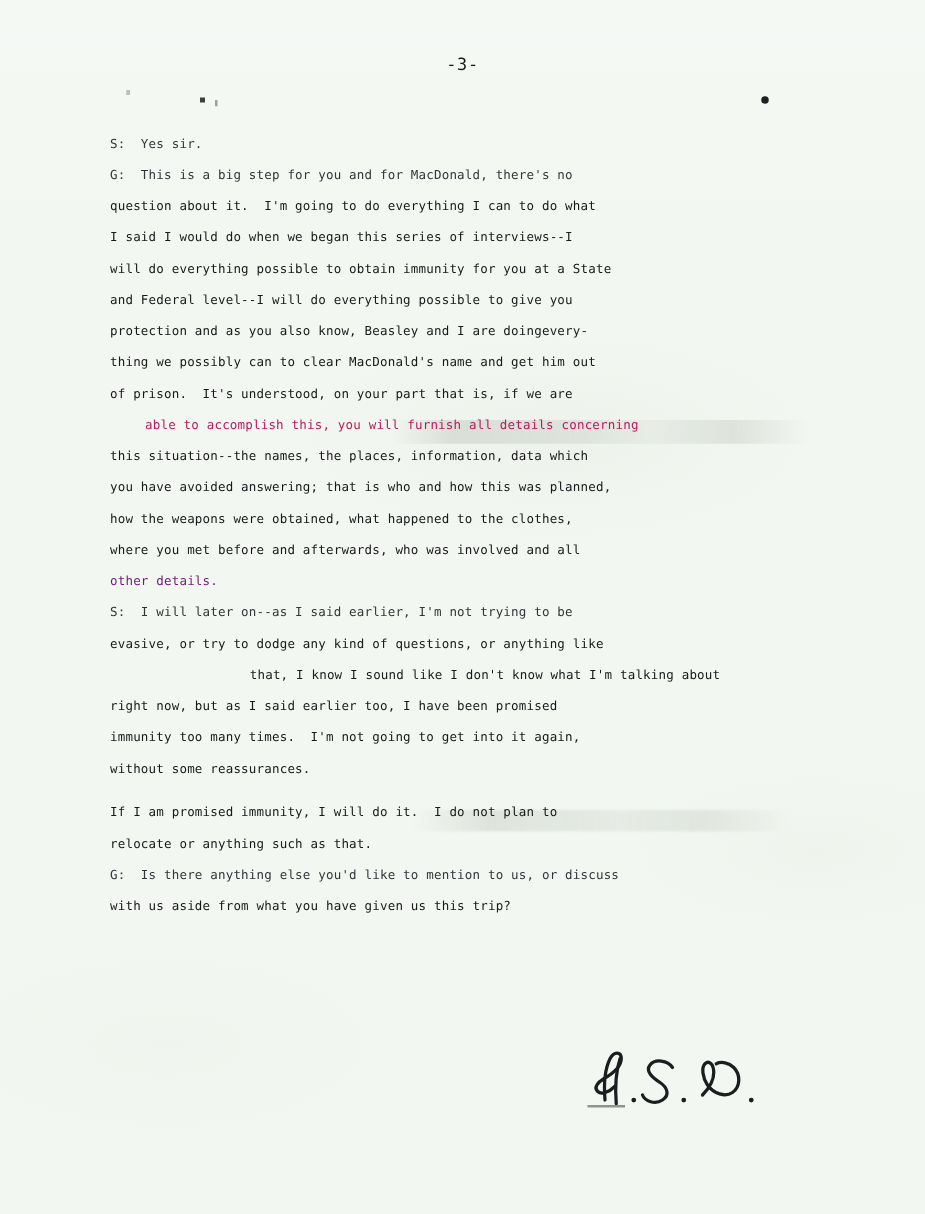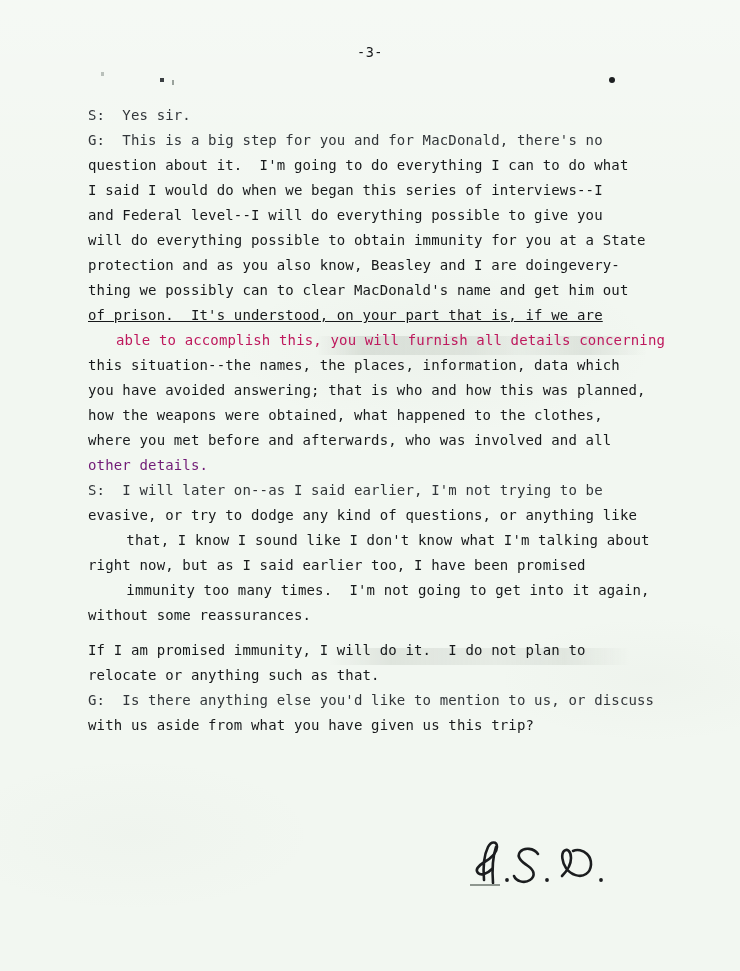--- a/index.html
+++ b/index.html
@@ -108,21 +108,21 @@
   }
 
   
   #body-text {
     position: absolute;
     left: 88px;
     top: 103px;
     width: 600px;
   }
   .line {
-    font-size: 14px;
+    font-size: 10px;
     line-height: 25px;
     height: 25px;
     white-space: pre;
     color: #17191b;
     letter-spacing: 0.15px;
   }
   
   .line.gap-before {
     margin-top: 10px;
   }
@@ -167,36 +167,36 @@
   <span class="speck" id="speck-right-dot"></span>
 
   <div id="stain-band"></div>
   <div id="stain-band-2"></div>
 
   <div id="body-text">
       <div class="line faint">S:  Yes sir.</div>
       <div class="line faint">G:  This is a big step for you and for MacDonald, there's no</div>
       <div class="line" style="color: rgb(23, 25, 27);">question about it.  I'm going to do everything I can to do what</div>
       <div class="line" style="color: rgb(23, 25, 27);">I said I would do when we began this series of interviews--I</div>
+      <div class="line" style="color: rgb(23, 25, 27);">will do everything possible to obtain immunity for you at a State</div>
       <div class="line" style="color: rgb(23, 25, 27);">and Federal level--I will do everything possible to give you</div>
-      <div class="line" style="color: rgb(23, 25, 27);">will do everything possible to obtain immunity for you at a State</div>
       <div class="line" style="color: rgb(23, 25, 27);">protection and as you also know, Beasley and I are doingevery-</div>
       <div class="line" style="color: rgb(23, 25, 27);">thing we possibly can to clear MacDonald's name and get him out</div>
-      <div class="line" style="color: rgb(23, 25, 27); text-decoration: underline;">of prison.  It's understood, on your part that is, if we are</div>
+      <div class="line" style="color: rgb(23, 25, 27);">of prison.  It's understood, on your part that is, if we are</div>
       <div class="line" style="color: #be185d; margin-left: 28px;">able to accomplish this, you will furnish all details concerning</div>
       <div class="line" style="color: rgb(23, 25, 27);">this situation--the names, the places, information, data which</div>
       <div class="line" style="color: rgb(23, 25, 27);">you have avoided answering; that is who and how this was planned,</div>
       <div class="line" style="color: rgb(23, 25, 27);">how the weapons were obtained, what happened to the clothes,</div>
       <div class="line" style="color: rgb(23, 25, 27);">where you met before and afterwards, who was involved and all</div>
       <div class="line" style="color: #701a75;">other details.</div>
       <div class="line faint">S:  I will later on--as I said earlier, I'm not trying to be</div>
       <div class="line" style="color: rgb(23, 25, 27);">evasive, or try to dodge any kind of questions, or anything like</div>
       <div class="line" style="color: rgb(23, 25, 27); text-align: center;">that, I know I sound like I don't know what I'm talking about</div>
       <div class="line" style="color: rgb(23, 25, 27);">right now, but as I said earlier too, I have been promised</div>
-      <div class="line" style="color: rgb(23, 25, 27); text-align: center;">immunity too many times.  I'm not going to get into it again,</div>
+      <div class="line" style="color: rgb(23, 25, 27);">immunity too many times.  I'm not going to get into it again,</div>
       <div class="line" style="color: rgb(23, 25, 27);">without some reassurances.</div>
       <div class="line gap-before" style="color: rgb(23, 25, 27);">If I am promised immunity, I will do it.  I do not plan to</div>
       <div class="line" style="color: rgb(23, 25, 27);">relocate or anything such as that.</div>
       <div class="line faint">G:  Is there anything else you'd like to mention to us, or discuss</div>
       <div class="line" style="color: rgb(23, 25, 27);">with us aside from what you have given us this trip?</div>
     </div>
 
   <div id="signature">
     <svg width="150" height="56" viewBox="0 0 150 56" fill="none" stroke="#1b1d1f" stroke-width="2.6" stroke-linecap="round" stroke-linejoin="round">
 

